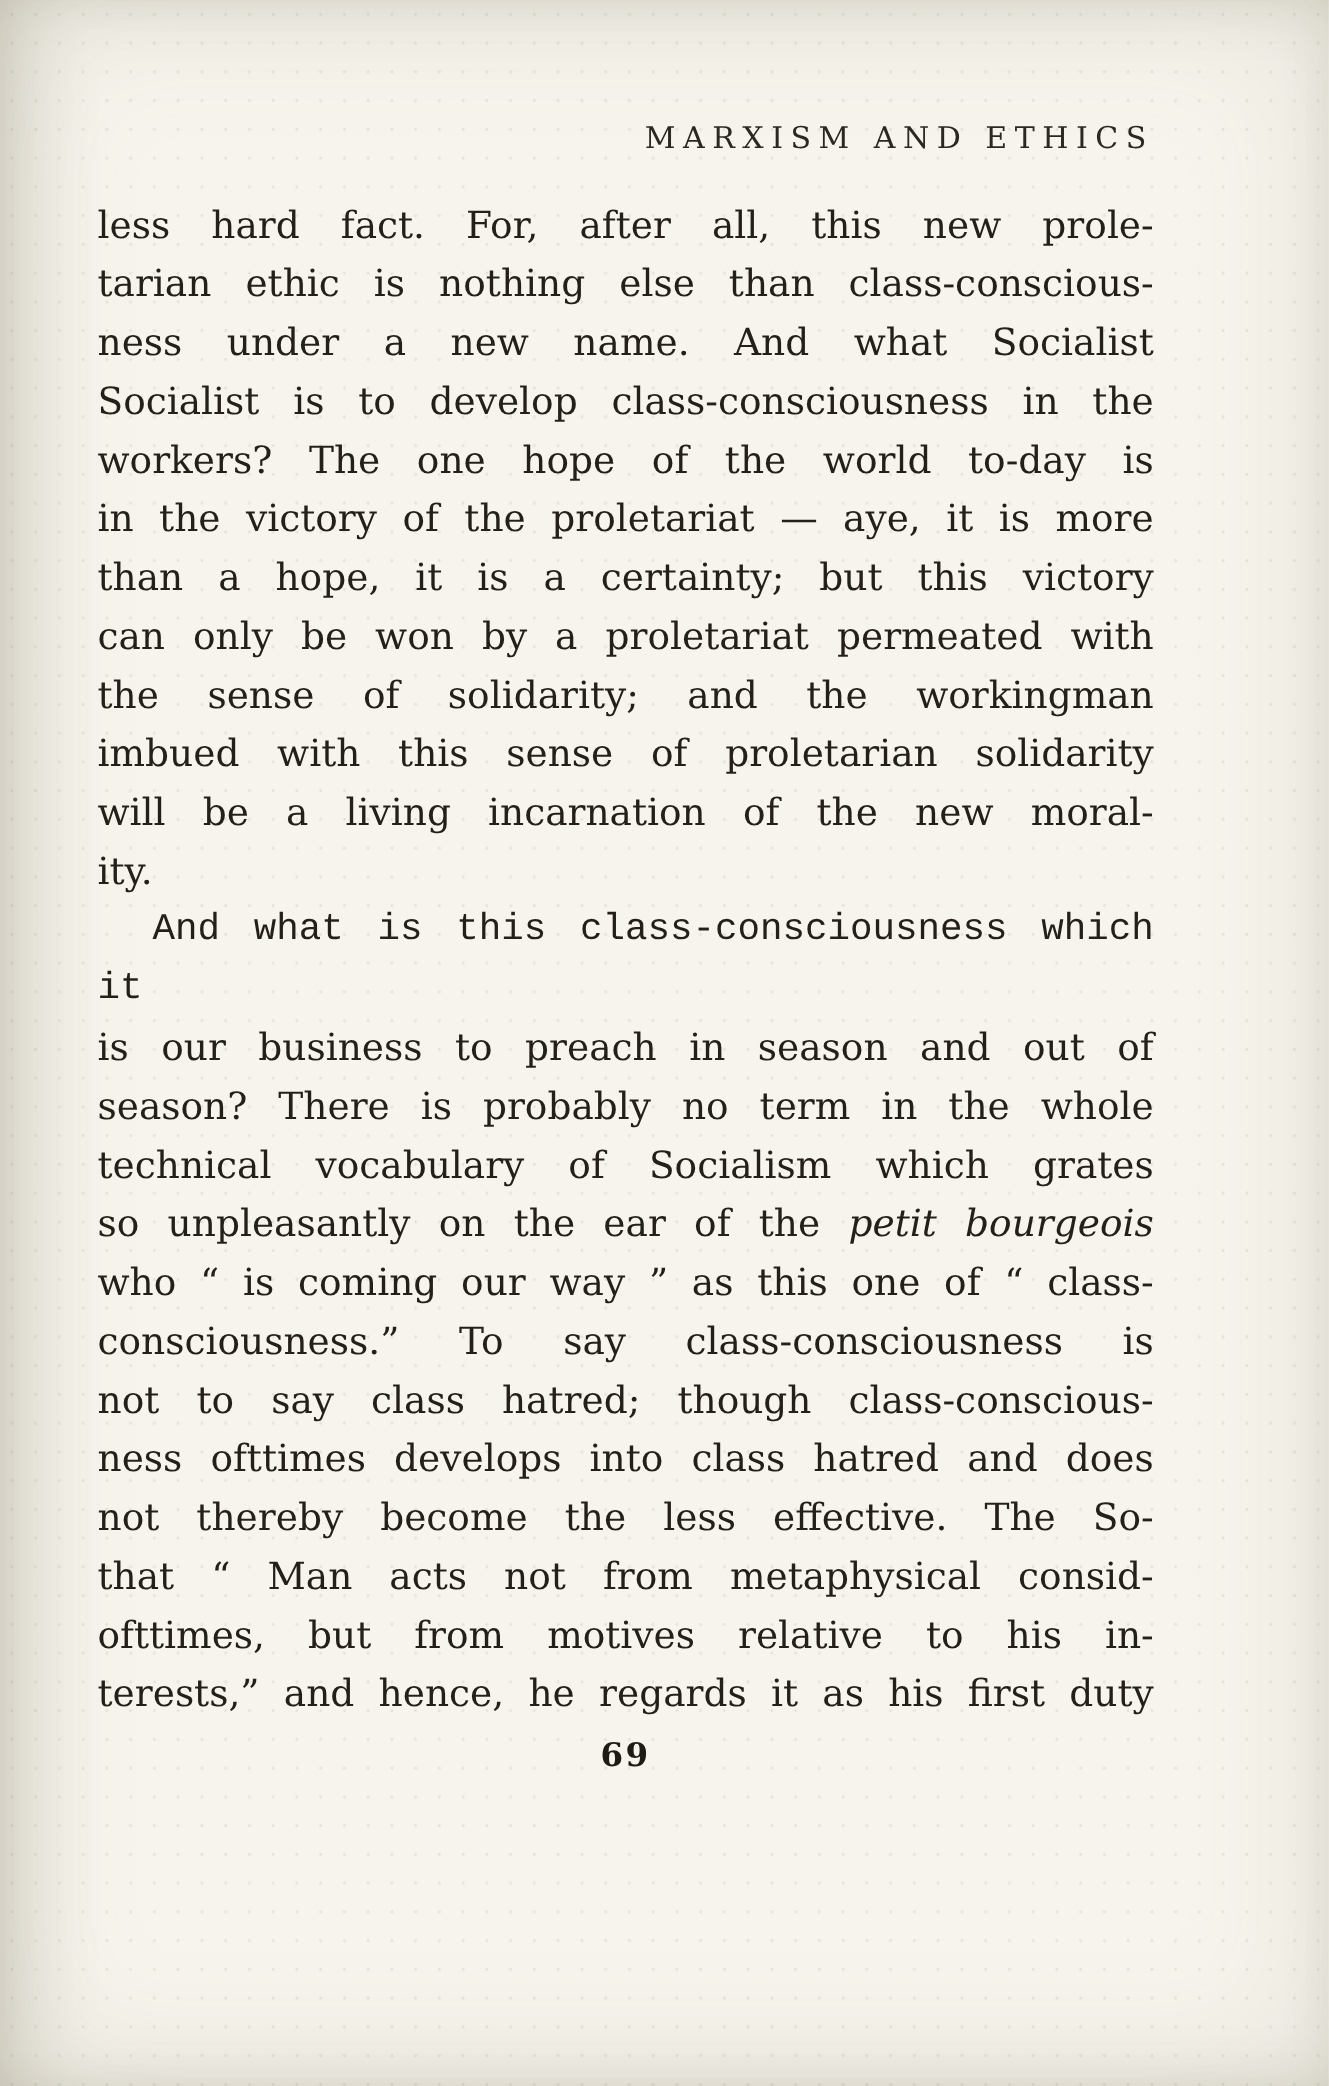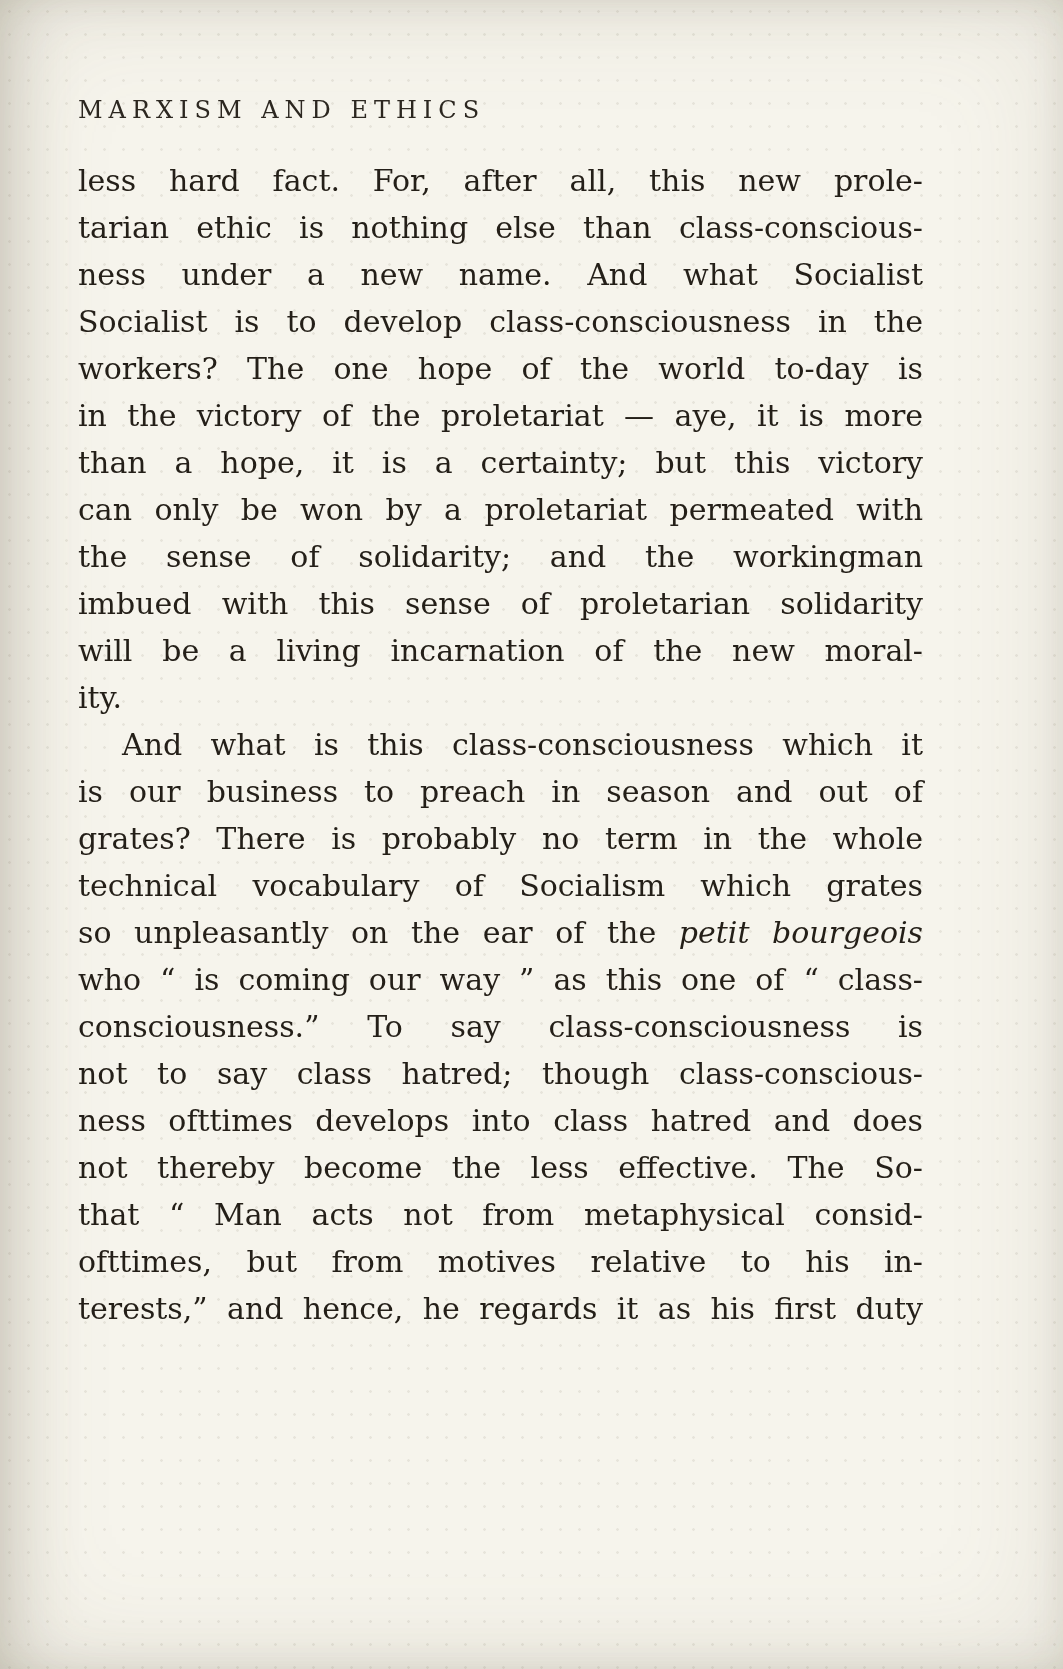--- a/index.html
+++ b/index.html
@@ -21,21 +21,21 @@
     box-sizing: border-box;
     padding: 96px 140px 0 78px;
     background-image: radial-gradient(rgba(95, 85, 62, 0.10) 1px, transparent 1.4px);
     background-size: 19px 23px;
     box-shadow:
       inset 30px 0 70px -25px rgba(105, 95, 72, 0.30),
       inset -12px 0 50px -25px rgba(105, 95, 72, 0.18),
       inset 0 0 120px rgba(120, 110, 90, 0.14);
   }
   .running-header {
-    text-align: left;
+    text-align: right;
     font-size: 24px;
     letter-spacing: 6px;
     color: #2c2720;
     white-space: nowrap;
     margin: 0 0 6px 0;
   }
   .body-text {
     margin-top: 33px;
     font-size: 30px;
     line-height: 47px;
@@ -45,20 +45,21 @@
   }
   .line {
     text-align: justify;
     text-align-last: justify;
   }
   .line.flush {
     text-align-last: left;
   }
   .line.indent {
     text-indent: 44px;
+    font-family: Liberation Mono, monospace;
   }
   .line em {
   }
   .page-number {
     text-align: center;
     font-size: 26px;
     font-weight: bold;
     letter-spacing: 2px;
     color: #1e1a14;
     margin-top: 11px;
@@ -81,27 +82,28 @@
         <div class="line">than a hope, it is a certainty; but this victory</div>
         <div class="line">can only be won by a proletariat permeated with</div>
         <div class="line">the sense of solidarity; and the workingman</div>
         <div class="line">imbued with this sense of proletarian solidarity</div>
         <div class="line">will be a living incarnation of the new moral-</div>
         <div class="line flush">ity.</div>
       </div>
       <div class="paragraph">
         <div class="line indent">And what is this class-consciousness which it</div>
         <div class="line">is our business to preach in season and out of</div>
-        <div class="line">grates? There is probably no term in the whole</div>
+        <div class="line">season? There is probably no term in the whole</div>
         <div class="line">technical vocabulary of Socialism which grates</div>
         <div class="line">so unpleasantly on the ear of the <em>petit bourgeois</em></div>
         <div class="line">who “ is coming our way ” as this one of “ class-</div>
         <div class="line">consciousness.” To say class-consciousness is</div>
         <div class="line">not to say class hatred; though class-conscious-</div>
         <div class="line">ness ofttimes develops into class hatred and does</div>
         <div class="line">not thereby become the less effective. The So-</div>
         <div class="line">that “ Man acts not from metaphysical consid-</div>
         <div class="line">ofttimes, but from motives relative to his in-</div>
         <div class="line">terests,” and hence, he regards it as his first duty</div>
       </div>
     </div>
 
+  <div class="page-number">69</div>
 </div>
 
 </body></html>

